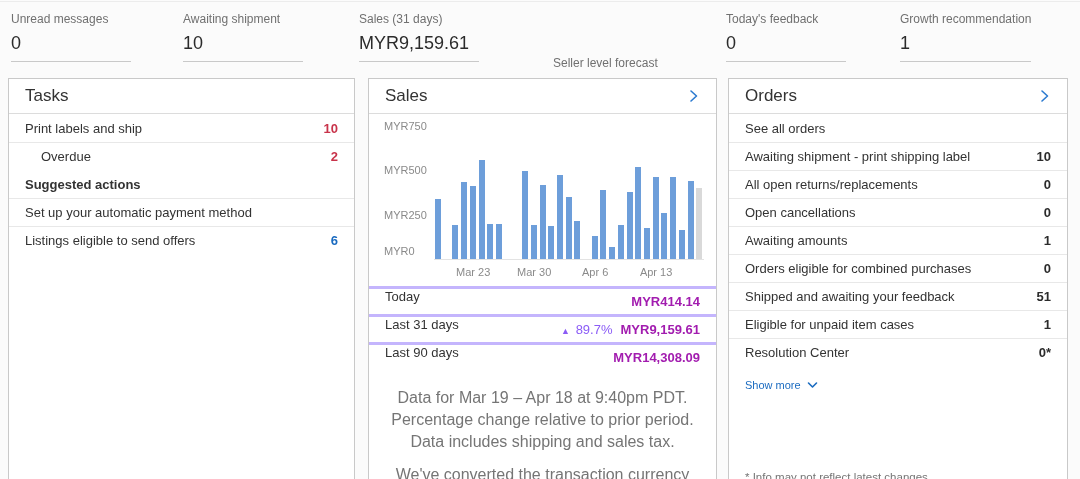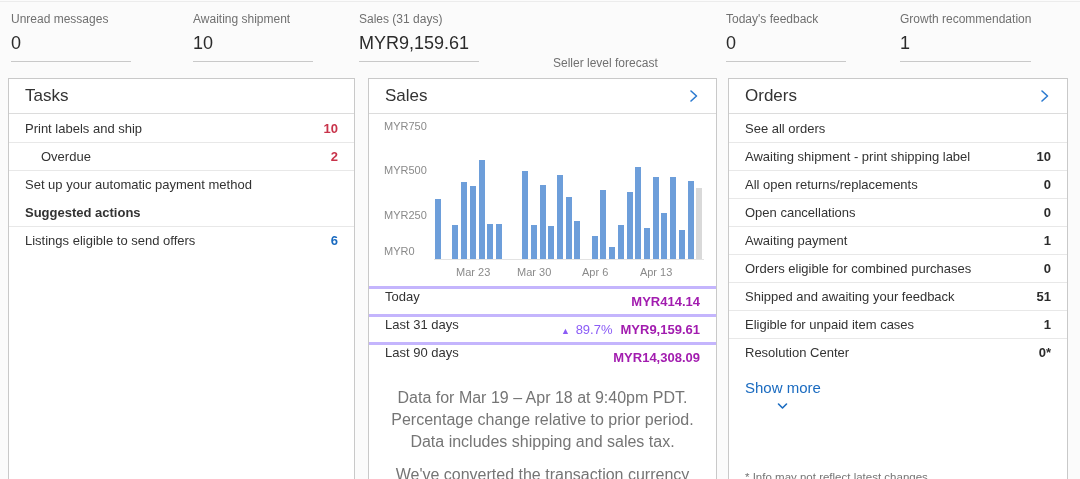--- a/index.html
+++ b/index.html
@@ -10,21 +10,21 @@
     background: #fbfbfb;
     font-family: "Liberation Sans", "DejaVu Sans", sans-serif;
     color: #333;
   }
   .top-rule { position:absolute; top:1px; left:0; right:0; height:1px; background:#ececec; }
 
   
   .stats-row { position:absolute; top:12px; left:0; right:0; height:52px; }
   .stat { position:absolute; top:0; }
   .stat:nth-child(1){ left:11px; }
-  .stat:nth-child(2){ left:193px; }
+  .stat:nth-child(2){ left:183px; }
   .stat:nth-child(3){ left:359px; }
   .stat:nth-child(4){ left:553px;margin-top:44px; }
   .stat:nth-child(5){ left:726px; }
   .stat:nth-child(6){ left:900px; }
   .stat-label { font-size:12px; color:#707070; margin-bottom:7px; white-space:nowrap; }
   .stat-value { font-size:18px; color:#2b2b2b; min-width:120px; padding-bottom:7px;
                 border-bottom:1px solid #c9c9c9; white-space:nowrap; }
 
   
   .panel { position:absolute; top:78px; height:430px; background:#fff; border:1px solid #c9c9c9; }
@@ -61,21 +61,21 @@
   .sum-value { font-weight:bold; color:#a21caf; }
   .sum-change { color:#8b5cf6; font-size:13px; }
   .sum-change .tri { font-size:9px; margin-right:2px; }
 
   .footnotes { margin:17px 16px 0; }
   .footnote { font-size:16px; color:#757575; line-height:1.38;text-align:center; }
   .footnote + .footnote { margin-top:11px; }
 
   
   .show-more { margin:13px 16px 0; display:flex; align-items:center; gap:6px;
-               font-size:15px; color:#1a6bc0; cursor:pointer; width:max-content;flex-direction:column; }
+               font-size:11px; color:#1a6bc0; cursor:pointer; width:max-content; }
   .orders-footnote { position:absolute; left:16px; top:392px; font-size:11.5px; color:#757575; white-space:nowrap; }
 </style>
 </head>
 <body>
 
 <div class="top-rule"></div>
 
 <div class="stats-row">
     <div class="stat">
       <div class="stat-label">Unread messages</div>
@@ -109,25 +109,25 @@
   </div>
   <div>
       <div class="row">
         <span class="row-label">Print labels and ship</span>
         <span class="count red">10</span>
       </div>
       <div class="row divider indent">
         <span class="row-label">Overdue</span>
         <span class="count red">2</span>
       </div>
-      <div class="row divider">
-        <span class="row-label">Set up your automatic payment method</span>
-      </div>
       <div class="row bold">
         <span class="row-label">Suggested actions</span>
+      </div>
+      <div class="row divider">
+        <span class="row-label">Set up your automatic payment method</span>
       </div>
       <div class="row divider">
         <span class="row-label">Listings eligible to send offers</span>
         <span class="count blue">6</span>
       </div>
     </div>
 </div>
 
 <div class="panel" id="sales-panel">
   <div class="panel-header">
@@ -223,21 +223,21 @@
       </div>
       <div class="row divider">
         <span class="row-label">All open returns/replacements</span>
         <span class="count dark">0</span>
       </div>
       <div class="row divider">
         <span class="row-label">Open cancellations</span>
         <span class="count dark">0</span>
       </div>
       <div class="row divider">
-        <span class="row-label">Awaiting payment</span>
+        <span class="row-label">Awaiting amounts</span>
         <span class="count dark">1</span>
       </div>
       <div class="row divider">
         <span class="row-label">Orders eligible for combined purchases</span>
         <span class="count dark">0</span>
       </div>
       <div class="row divider">
         <span class="row-label">Shipped and awaiting your feedback</span>
         <span class="count dark">51</span>
       </div>

